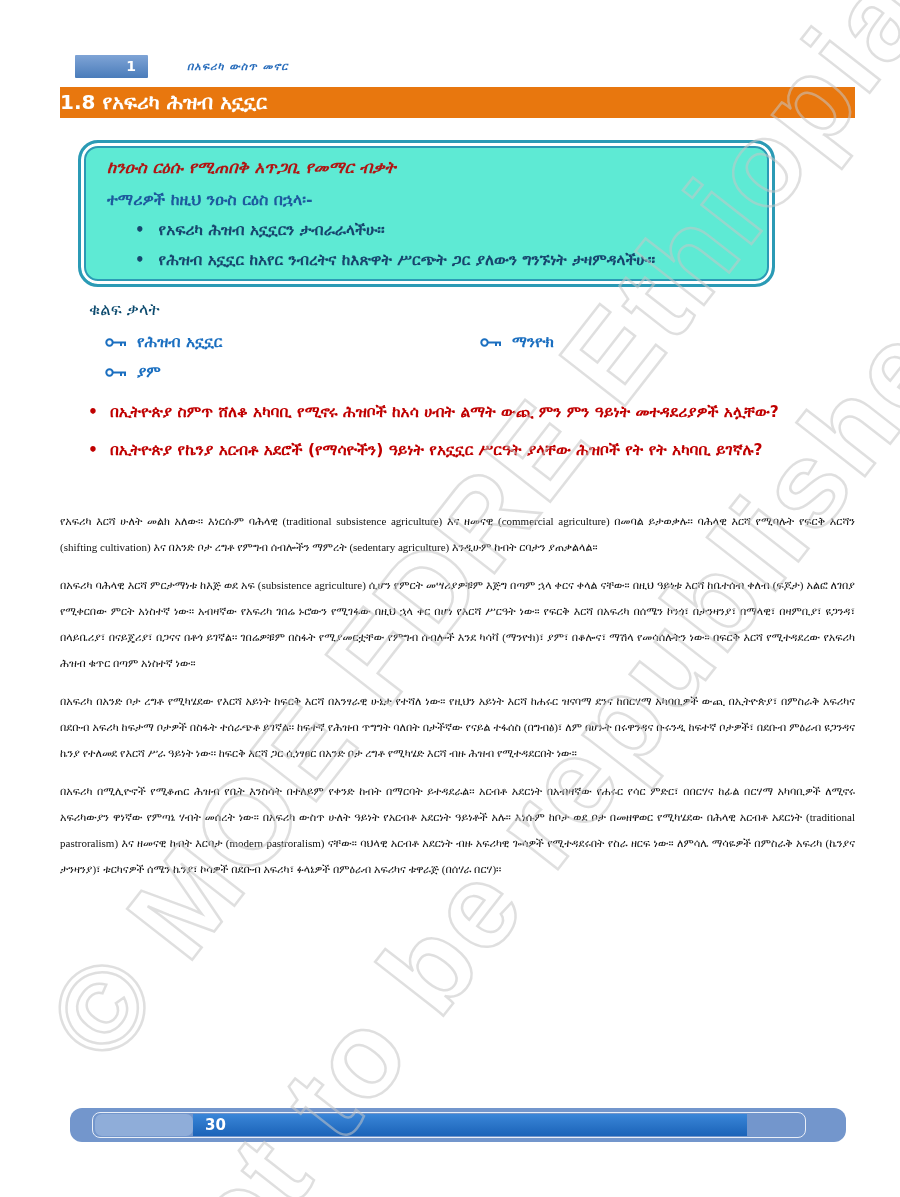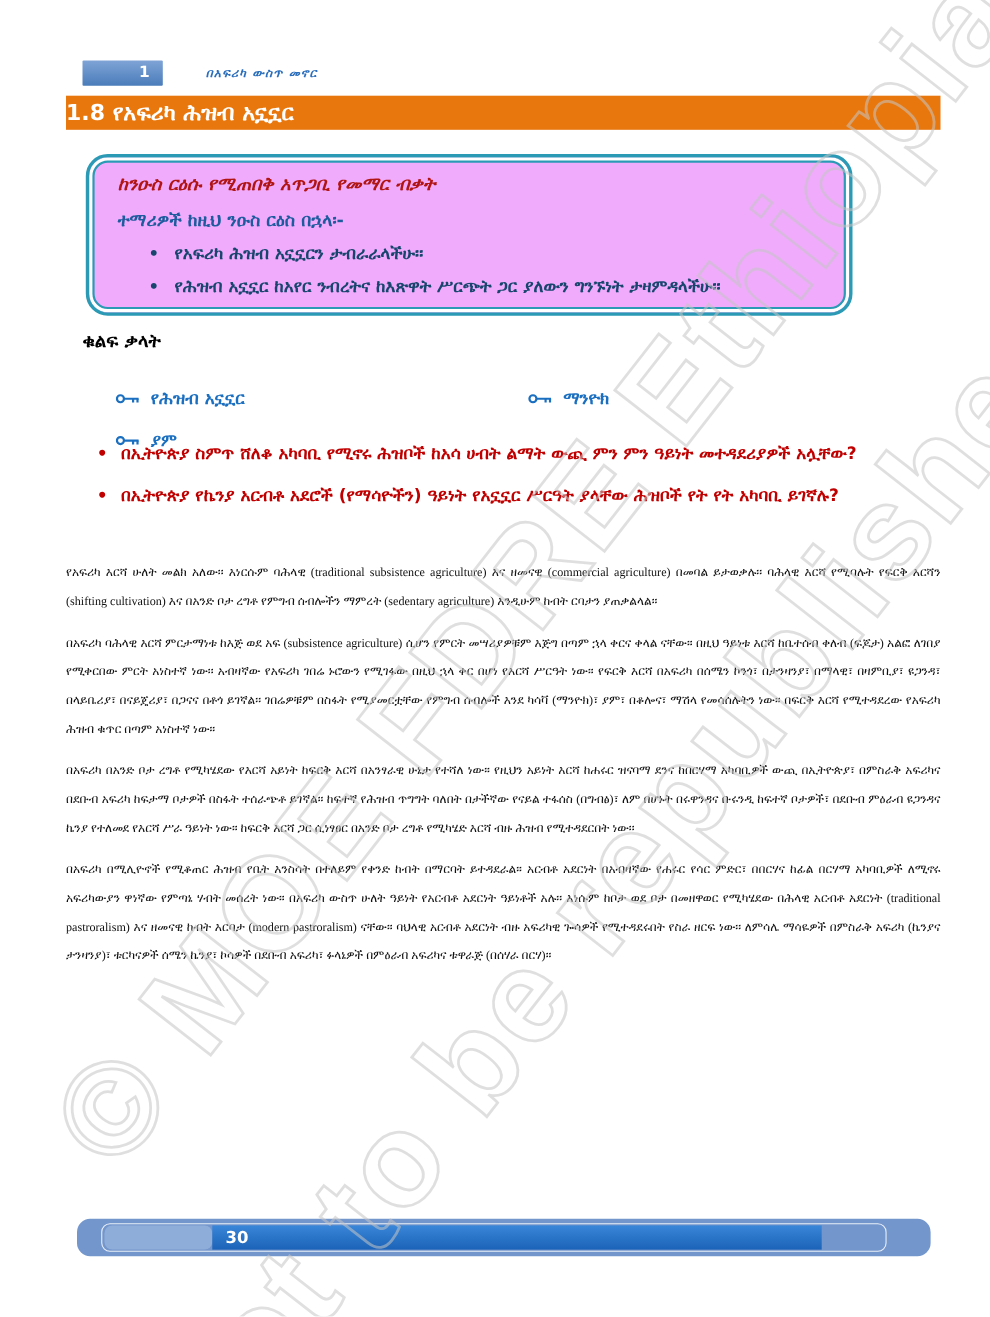--- a/index.html
+++ b/index.html
@@ -19,32 +19,32 @@
     color:#2a6ebc;font-style:italic;font-weight:bold;font-size:11px;letter-spacing:1px;
   }
   .section-banner{
     position:absolute;left:60px;top:87px;width:795px;height:31px;
     background:#e8770e;color:#ffffff;font-weight:bold;font-size:20px;
     line-height:31px;box-sizing:border-box;
   }
   
   .competency-box{
     position:absolute;left:78px;top:140px;width:697px;height:147px;box-sizing:border-box;
-    background:#f0abfc;border:3px solid #2b9ab5;border-radius:20px;
+    background:#5eead4;border:3px solid #2b9ab5;border-radius:20px;
     box-shadow:inset 0 0 0 3px #ffffff, inset 0 0 0 5px #2b9ab5;
     padding:15px 24px 0 26px;
   }
   .box-heading{color:#b01513;font-weight:bold;font-style:italic;font-size:16.5px;margin:0 0 13px 0;}
   .box-intro{color:#1d5a9e;font-weight:bold;font-size:16px;margin:0 0 11px 0;}
   .box-bullet{display:flex;color:#17456e;font-weight:bold;font-size:15.5px;margin:0 0 9px 28px;line-height:21px;}
   .box-bullet .dot{color:#17456e;margin-right:14px;font-size:15px;}
   
-  .key-heading{position:absolute;left:75px;top:300px;color:#000000;font-weight:bold;font-size:16.5px;}
+  .key-heading{position:absolute;left:89px;top:300px;color:#0c4a6e;font-weight:normal;font-size:16.5px;}
   .key-grid{position:absolute;left:105px;top:333px;width:560px;}
-  .key-row{display:flex;margin-bottom:12px;margin-top:20px;}
+  .key-row{display:flex;margin-bottom:12px;}
   .key-item{display:flex;align-items:center;color:#1b6fc0;font-weight:bold;font-size:15.5px;}
   .key-item.col1{width:375px;}
   .key-icon{margin-right:10px;display:inline-flex;}
   
   .questions{position:absolute;left:88px;top:398px;width:772px;}
   .question{display:flex;color:#c00000;font-weight:bold;font-size:15.5px;line-height:29px;margin-bottom:9px;text-align:justify;}
   .question .dot{margin-right:12px;}
   
   .body-text{position:absolute;left:60px;top:508px;width:795px;}
   .body-text p{

